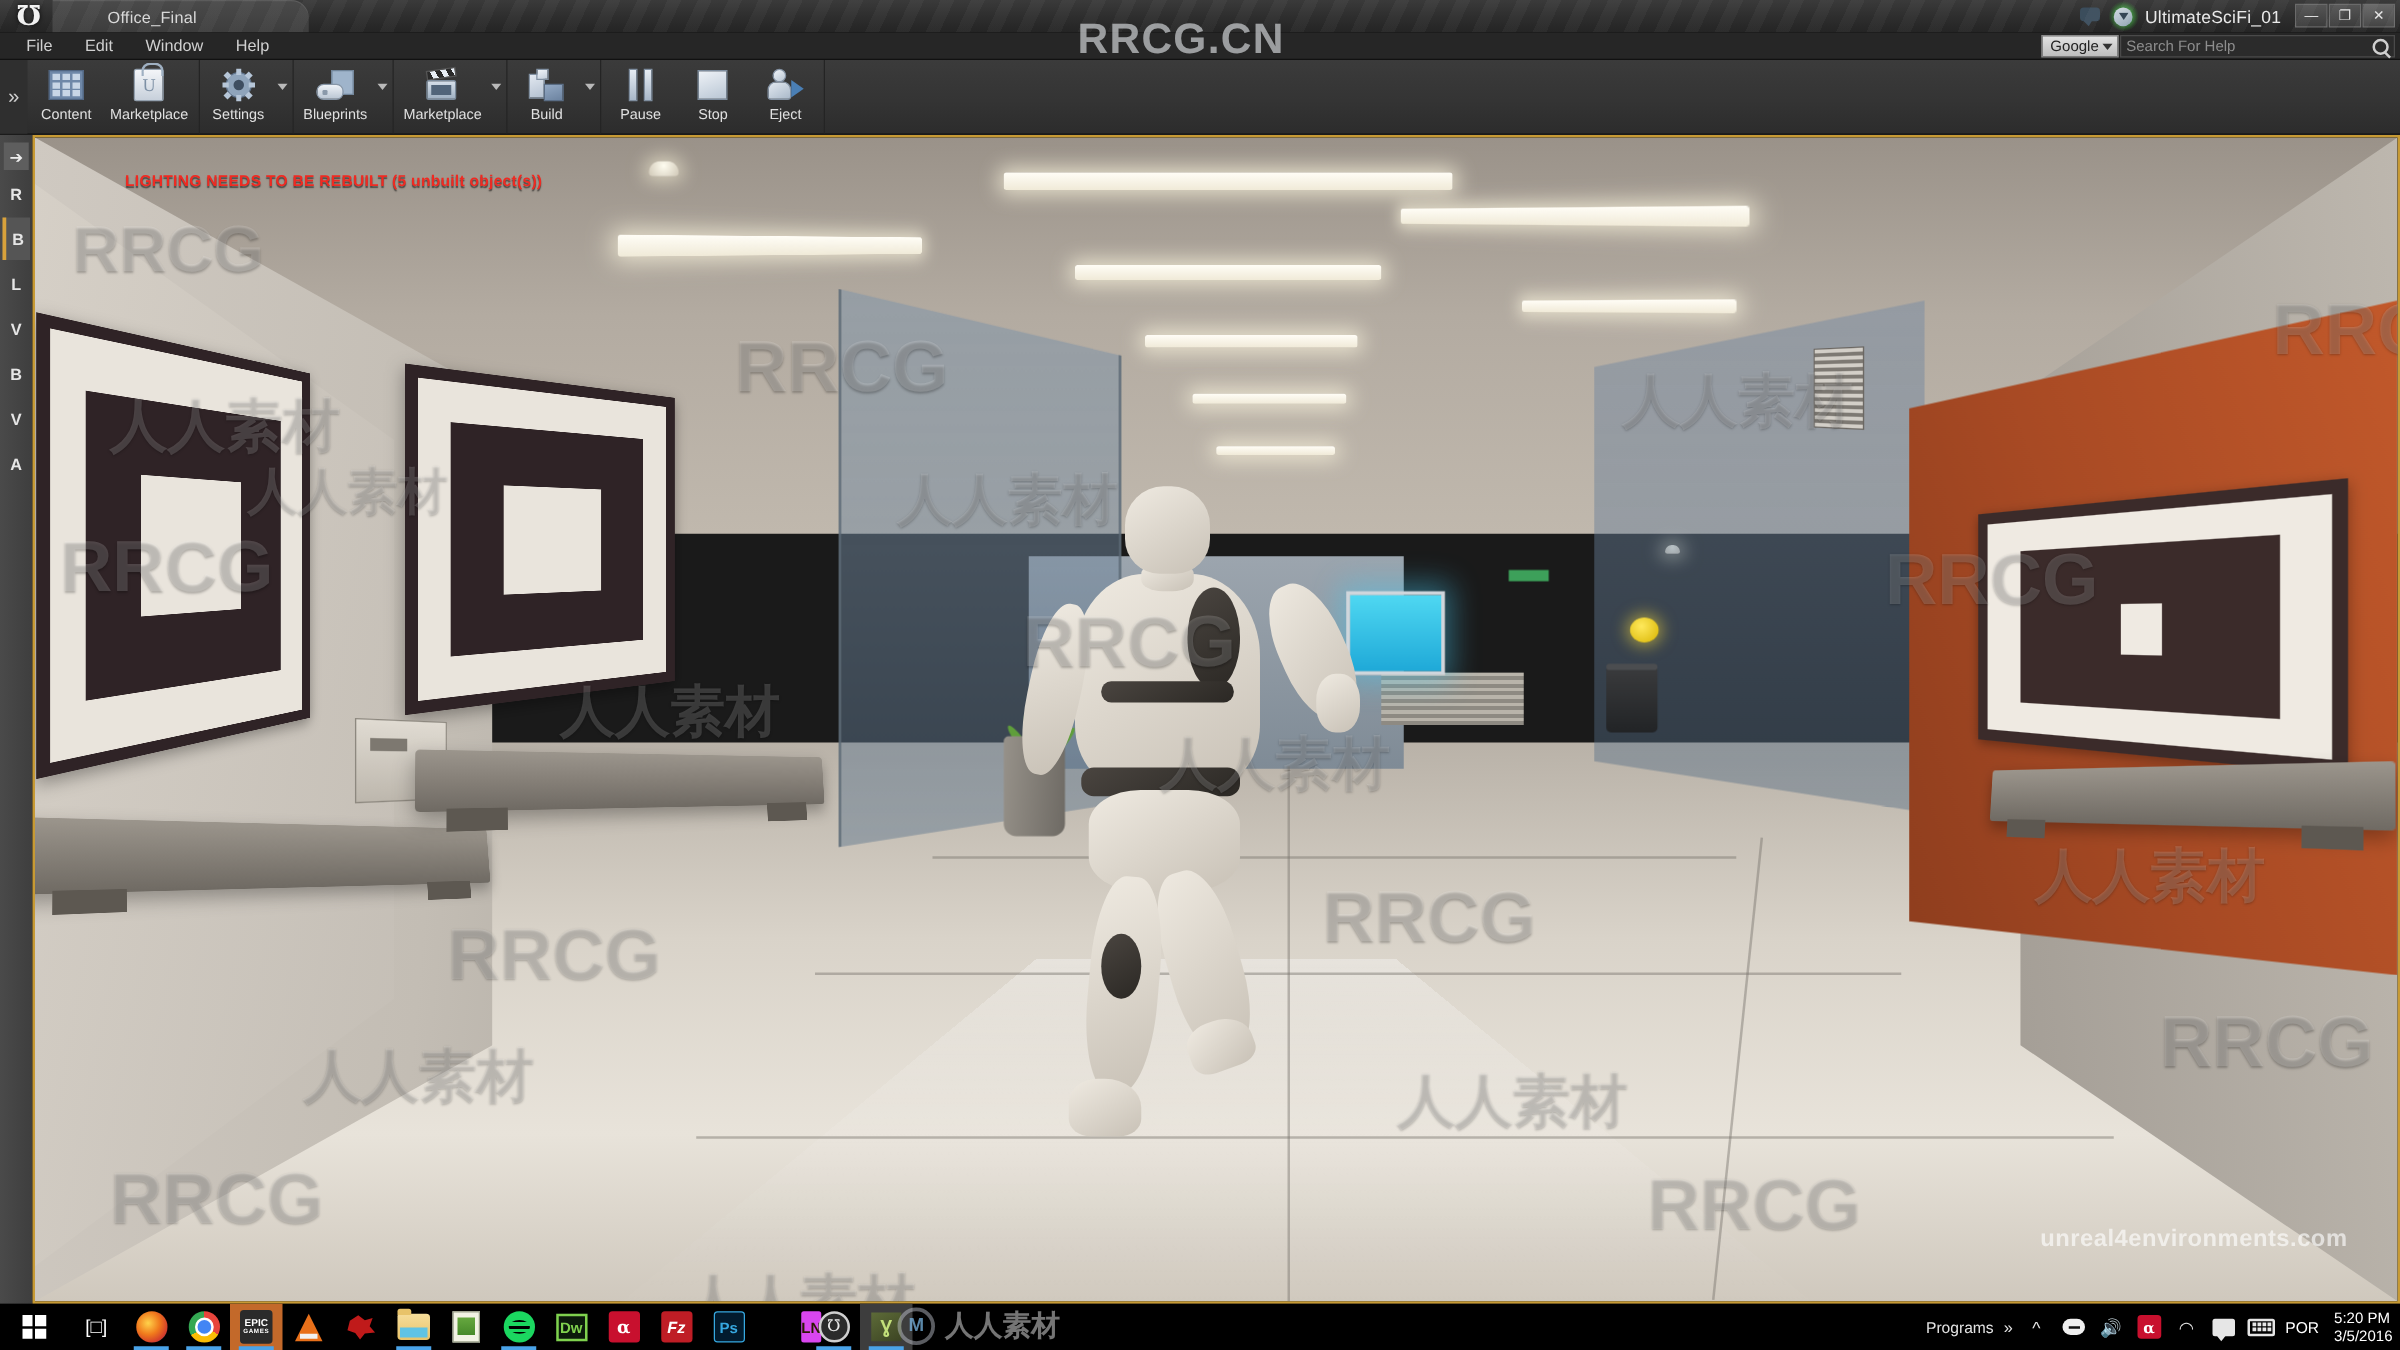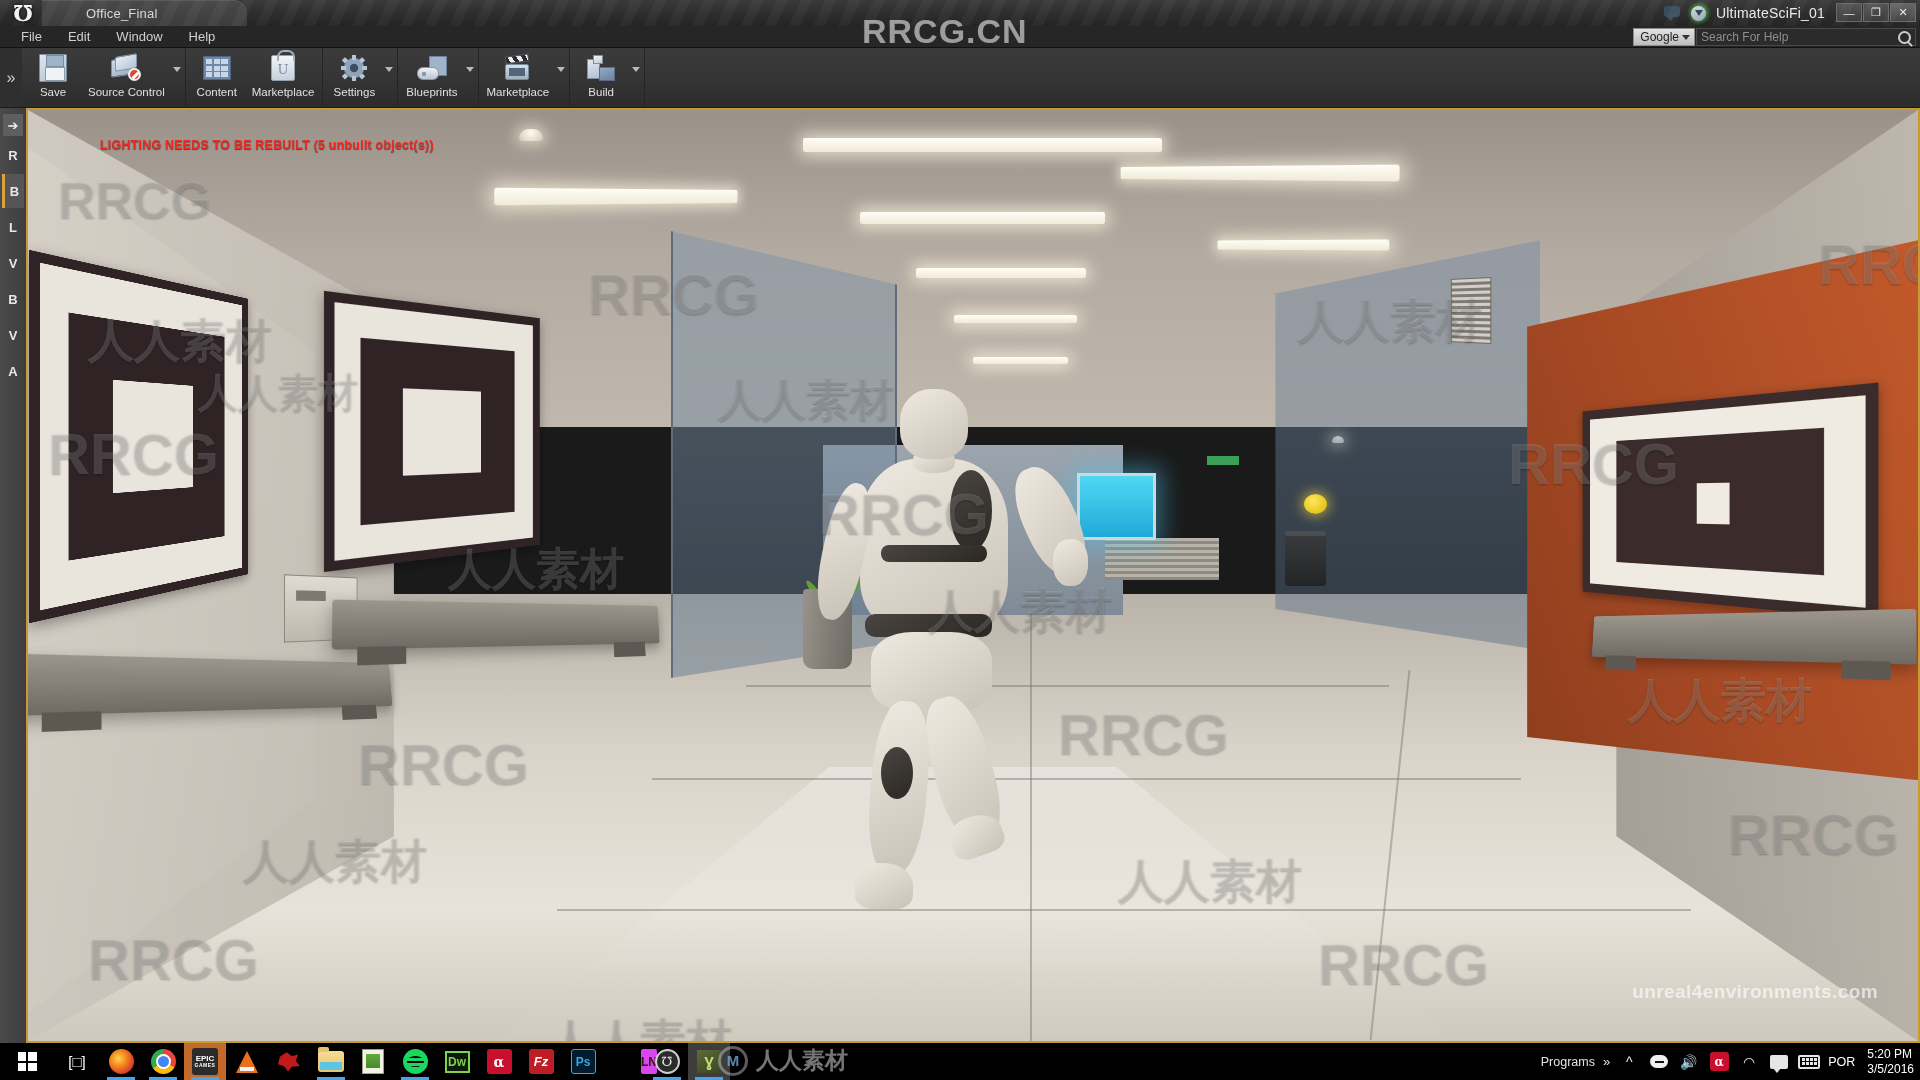--- a/index.html
+++ b/index.html
@@ -492,41 +492,20 @@
     </div>
     <div class="search-box">
       <input placeholder="Search For Help" style="">
       <span class="mag"></span>
     </div>
   </div>
 
   <div class="toolbar">
     <div class="tb-expander">»</div>
 
-    <div class="tb-group">
-      <div class="tb-btn">
-        <div class="tb-ico">
-            <div class="ic-save"></div>
-          </div>
-        <div class="tb-lbl">Save</div>
-      </div>
-      <div class="tb-btn">
-        <div class="tb-ico">
-          <div class="ic-source">
-              <i class="f1"></i>
-              <i class="f2"></i>
-              <i class="no"></i>
-            </div>
-        </div>
-        <div class="tb-lbl">Source Control</div>
-      </div>
-      <div class="tb-arrow">
-          <i></i>
-        </div>
-    </div>
 
     <div class="tb-group">
       <div class="tb-btn">
         <div class="tb-ico">
           <div class="ic-content">
               <i></i>
               <i></i>
               <i></i>
               <i></i>
               <i></i>
@@ -612,20 +591,47 @@
               <i class="br"></i>
             </div>
         </div>
         <div class="tb-lbl">Build</div>
       </div>
       <div class="tb-arrow">
           <i></i>
         </div>
     </div>
 
+    <div class="tb-group">
+      <div class="tb-btn">
+        <div class="tb-ico">
+            <div class="ic-pause">
+              <i></i>
+              <i></i>
+            </div>
+          </div>
+        <div class="tb-lbl">Pause</div>
+      </div>
+      <div class="tb-btn">
+        <div class="tb-ico">
+            <div class="ic-stop"></div>
+          </div>
+        <div class="tb-lbl">Stop</div>
+      </div>
+      <div class="tb-btn">
+        <div class="tb-ico">
+          <div class="ic-eject">
+              <i class="head"></i>
+              <i class="body2"></i>
+              <i class="arr"></i>
+            </div>
+        </div>
+        <div class="tb-lbl">Eject</div>
+      </div>
+    </div>
   </div>
 
   <div class="viewport-wrap">
 
     <div class="vtoolstrip">
       <div class="vt-cursor">➔</div>
       <div class="vt-item">R</div>
       <div class="vt-item active">B</div>
       <div class="vt-item">L</div>
       <div class="vt-item">V</div>

